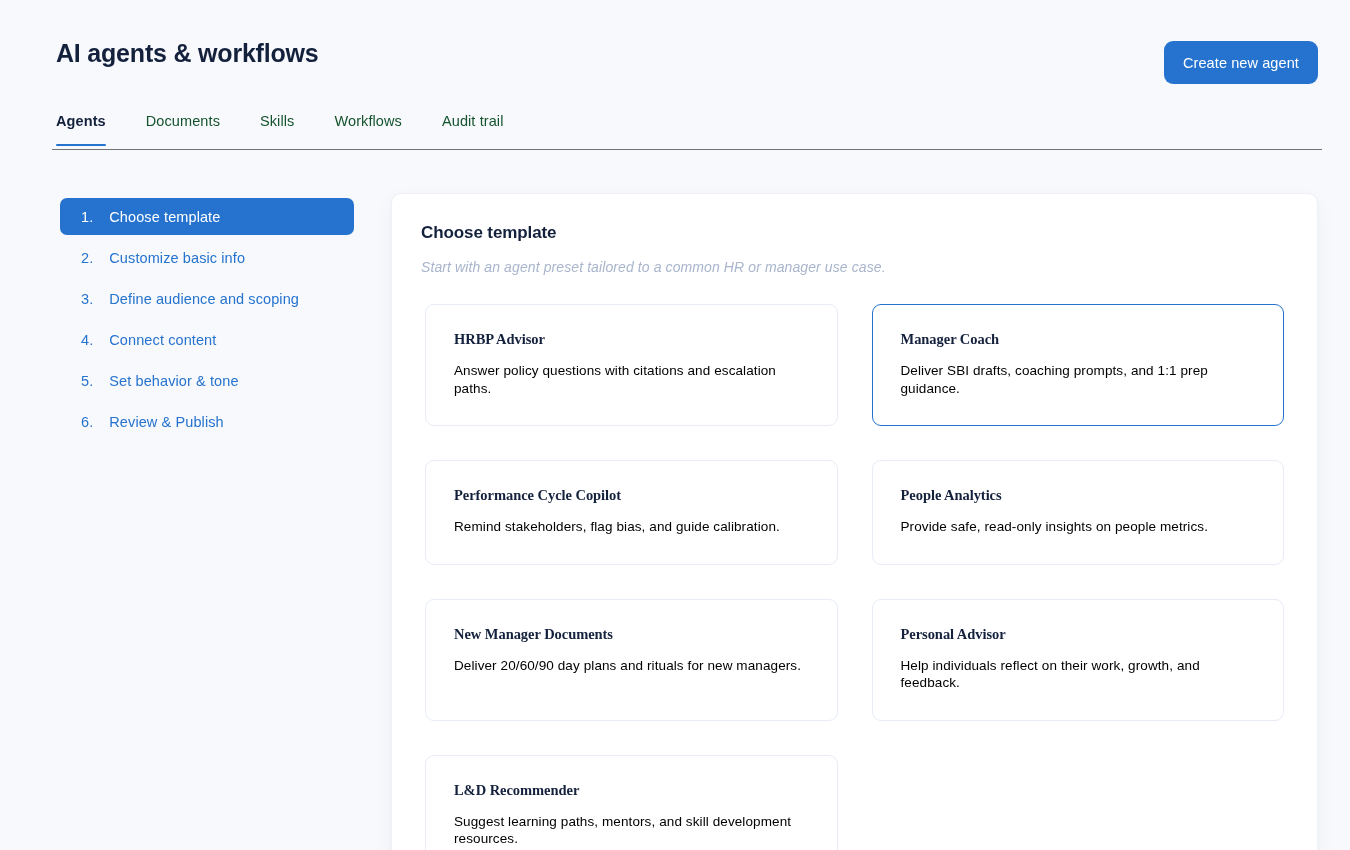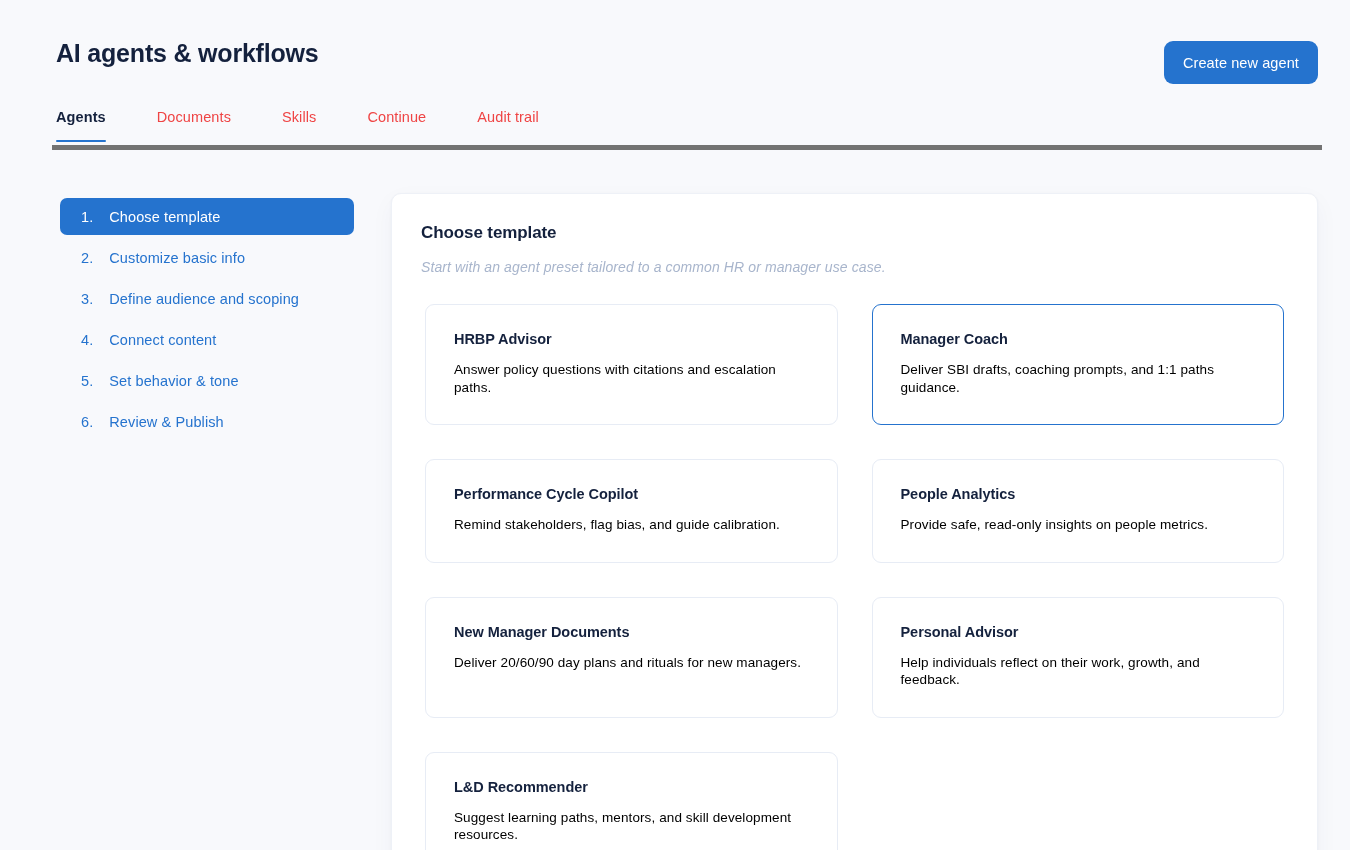--- a/index.html
+++ b/index.html
@@ -55,31 +55,31 @@
     font-weight: 500;
     letter-spacing: .1px;
     cursor: pointer;
     white-space: nowrap;
   }
 
   
   .tabs {
     display: flex;
     align-items: flex-end;
-    gap: 43px;
+    gap: 32px;
     height: 52px;
-    border-bottom: 5px solid #737373;
+    border-bottom: 1px solid #737373;
     position: relative;
   }
 
   .tab {
     position: relative;
     padding-bottom: 16px;
     font-size: 14.5px;
-    color: #ef4444;
+    color: #14532d;
     cursor: pointer;
     background: none;
     border: none;
     font-family: "Liberation Sans", sans-serif;
     letter-spacing: .1px;
     white-space: nowrap;
   }
 
   .tab.active {
     color: #14213d;
@@ -179,20 +179,21 @@
   .template-card.selected {
     border: 1.5px solid #2573ce;
   }
 
   .template-name {
     font-size: 14.5px;
     font-weight: 700;
     color: #14213d;
     margin-bottom: 14px;
     letter-spacing: -0.05px;
+    font-family: Liberation Serif, serif;
   }
 
   .template-desc {
     font-size: 13.5px;
     color: #000000;
     letter-spacing: .1px;
     line-height: 1.3;
   }
 
   
@@ -238,21 +239,21 @@
 
   <div class="page-header">
     <h1 class="page-title">AI agents &amp; workflows</h1>
     <button class="create-btn">Create new agent</button>
   </div>
 
   <div class="tabs" id="tab-bar">
       <button class="tab active">Agents</button>
       <button class="tab">Documents</button>
       <button class="tab">Skills</button>
-      <button class="tab">Continue</button>
+      <button class="tab">Workflows</button>
       <button class="tab">Audit trail</button>
     </div>
 
   <div class="content">
 
     <nav class="stepper" id="stepper">
         <div class="step active">
           <span class="step-num">1.</span>
           <span>Choose template</span>
         </div>
@@ -282,21 +283,21 @@
       <h2 class="panel-title">Choose template</h2>
       <p class="panel-subtitle">Start with an agent preset tailored to a common HR or manager use case.</p>
 
       <div class="template-grid" id="template-grid">
           <div class="template-card">
             <div class="template-name">HRBP Advisor</div>
             <div class="template-desc">Answer policy questions with citations and escalation paths.</div>
           </div>
           <div class="template-card selected">
             <div class="template-name">Manager Coach</div>
-            <div class="template-desc">Deliver SBI drafts, coaching prompts, and 1:1 paths guidance.</div>
+            <div class="template-desc">Deliver SBI drafts, coaching prompts, and 1:1 prep guidance.</div>
           </div>
           <div class="template-card">
             <div class="template-name">Performance Cycle Copilot</div>
             <div class="template-desc">Remind stakeholders, flag bias, and guide calibration.</div>
           </div>
           <div class="template-card">
             <div class="template-name">People Analytics</div>
             <div class="template-desc">Provide safe, read-only insights on people metrics.</div>
           </div>
           <div class="template-card">

